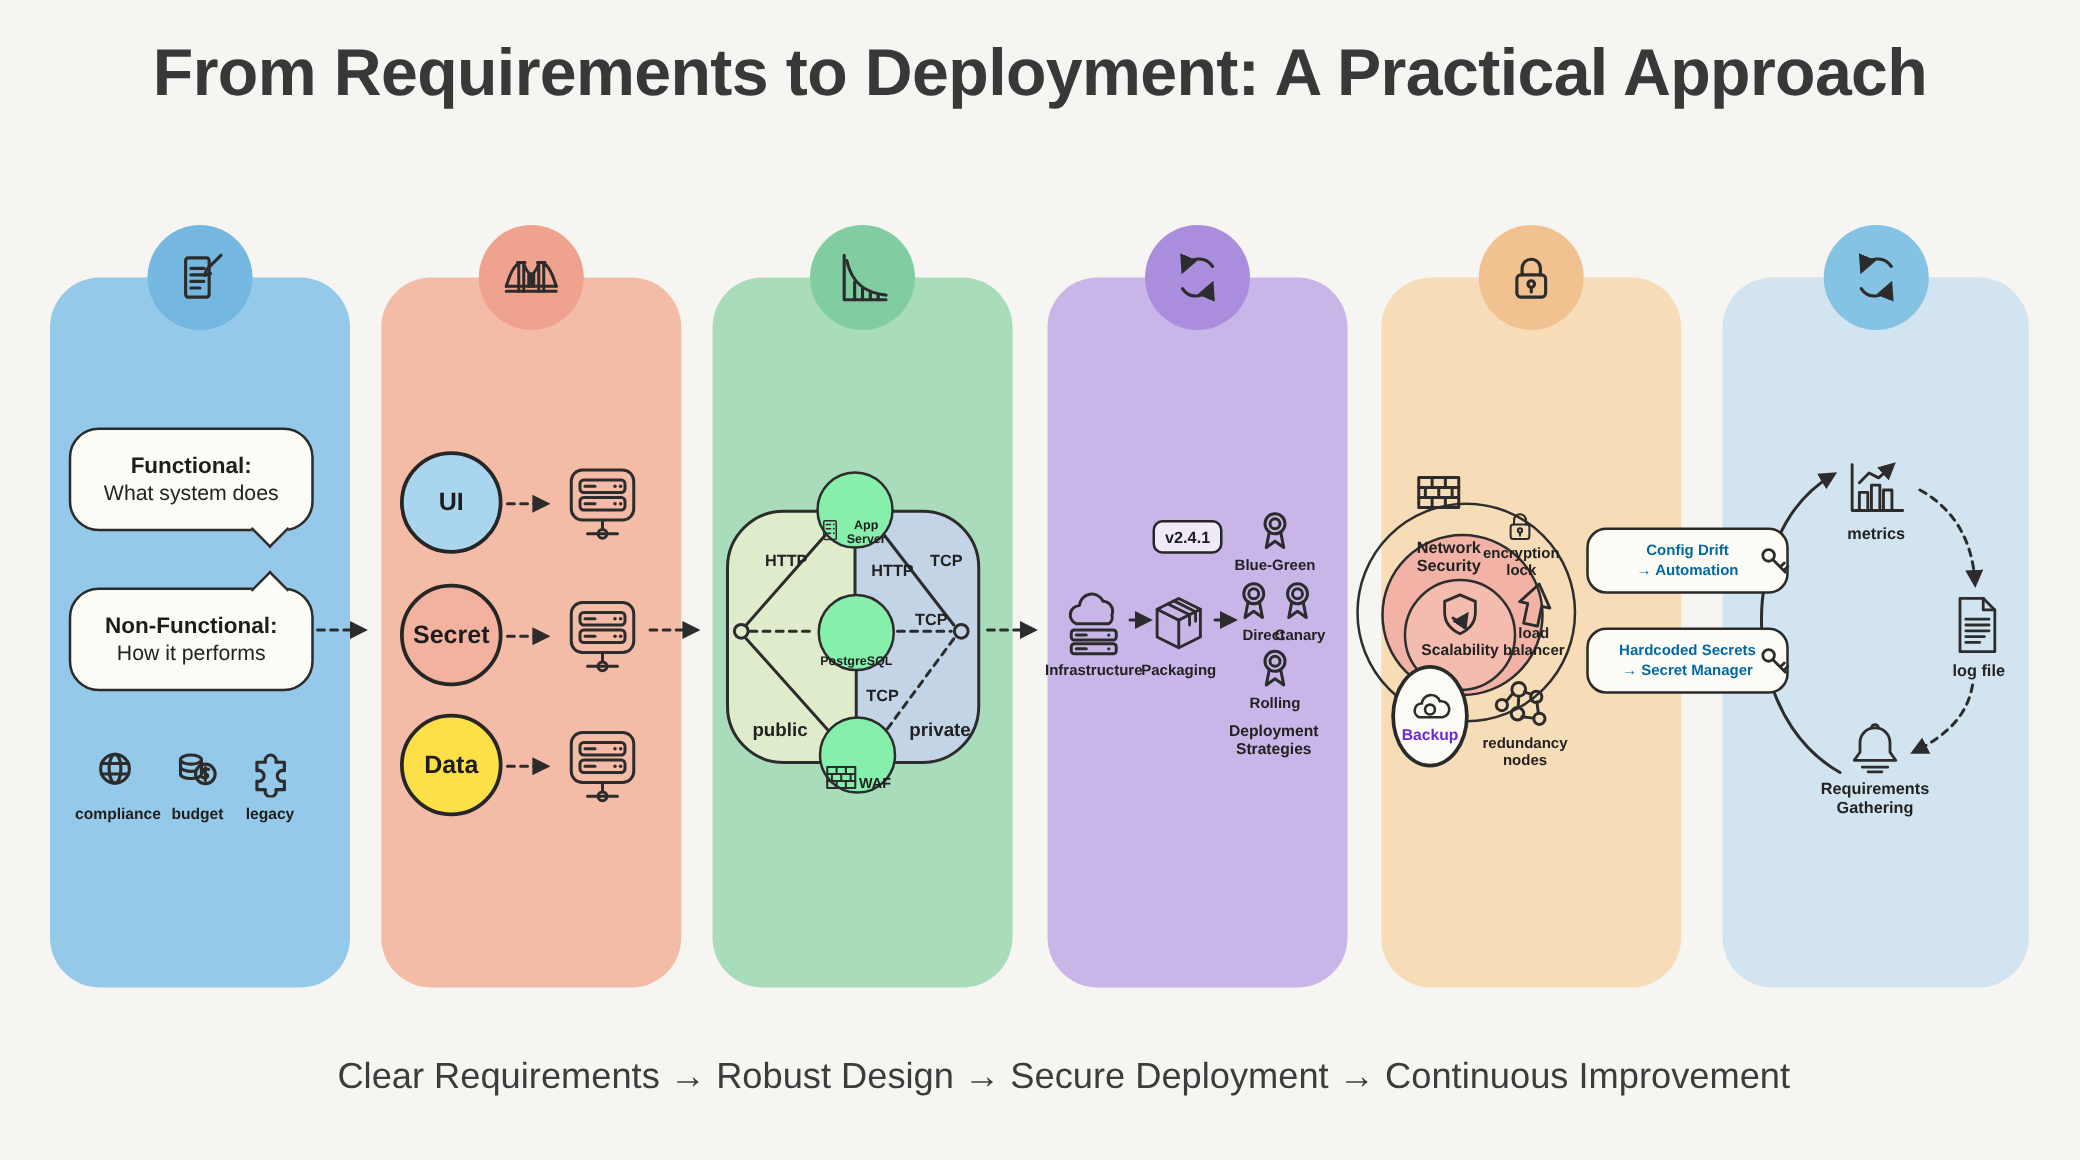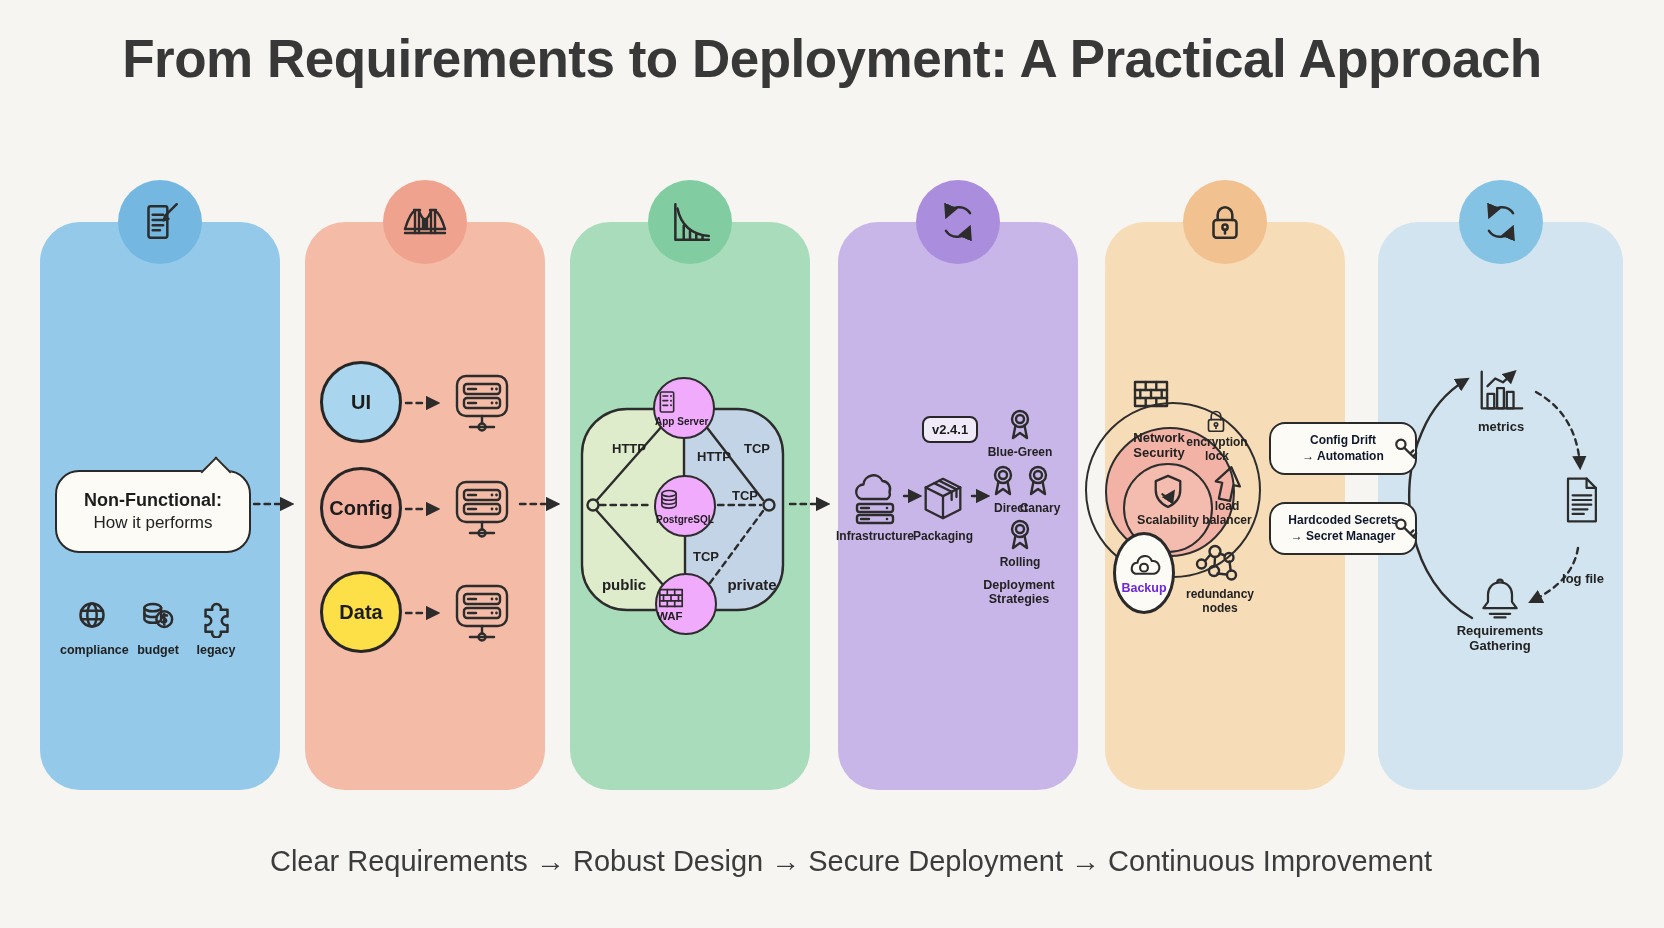--- a/index.html
+++ b/index.html
@@ -21,30 +21,30 @@
   .bubble .b-text{font-size:17px;color:#222;margin-top:2px;}
   .tail{position:absolute;width:20px;height:20px;background:#fcfbf6;transform:rotate(45deg);}
   .tail-down{bottom:-11px;left:148px;border-right:2.5px solid #2a2a2a;border-bottom:2.5px solid #2a2a2a;}
   .tail-up{top:-11px;left:148px;border-left:2.5px solid #2a2a2a;border-top:2.5px solid #2a2a2a;}
   .constraint{position:absolute;width:64px;text-align:center;}
   .constraint .c-lbl{font-size:12.5px;font-weight:700;color:#1f1f1f;margin-top:1px;}
   
   .layer-circle{position:absolute;left:15px;width:82px;height:82px;border-radius:50%;border:3px solid #262626;display:flex;align-items:center;justify-content:center;font-size:20px;font-weight:700;color:#1c1c1c;box-sizing:border-box;}
   
   .arch{position:absolute;left:10px;top:150px;width:205px;height:270px;}
-  .node{position:absolute;width:62px;height:62px;border-radius:50%;border:2.5px solid #2c2c2c;background:#f0abfc;display:flex;flex-direction:column;align-items:flex-start;justify-content:center;box-sizing:border-box;z-index:2;text-align:center;}
+  .node{position:absolute;width:62px;height:62px;border-radius:50%;border:2.5px solid #2c2c2c;background:#86efac;display:flex;flex-direction:row;align-items:flex-end;justify-content:center;box-sizing:border-box;z-index:2;text-align:center;}
   .node .n-lbl{font-size:10px;font-weight:700;color:#1d1d1d;margin-top:1px;}
   .edge-lbl{font-size:13px;}
   .zone-lbl{font-size:15px;}
   
   .version-badge{position:absolute;left:84px;top:194px;border:2.5px solid #262626;border-radius:8px;background:#efe9f8;padding:4px 8px;font-size:13px;font-weight:700;color:#1c1c1c;}
   .step-lbl{font-size:12px;}
   
   .ring{position:absolute;border-radius:50%;border:2.5px solid #2e2e2e;box-sizing:border-box;}
-  .callout{position:absolute;left:164px;width:148px;border:2.5px solid #2a2a2a;border-radius:16px;background:#fcfbf6;padding:9px 6px;box-sizing:border-box;text-align:center;font-size:12px;font-weight:700;color:#0f172a;line-height:1.3;z-index:6;}
+  .callout{position:absolute;left:164px;width:162px;border:2.5px solid #2a2a2a;border-radius:16px;background:#fcfbf6;padding:9px 6px;box-sizing:border-box;text-align:center;font-size:12px;font-weight:700;color:#0369a1;line-height:1.3;z-index:6;}
   .callout .key-pin{position:absolute;right:-4px;top:50%;transform:translateY(-50%);}
   .backup-oval{position:absolute;left:8px;top:310px;width:62px;height:82px;border-radius:50%;border:3px solid #2a2a2a;background:#fcfbf6;display:flex;flex-direction:column;align-items:center;justify-content:center;box-sizing:border-box;z-index:5;}
   .backup-oval .b-lbl{font-size:12.5px;font-weight:700;color:#6d28d9;margin-top:2px;}
   
   .mon-lbl{font-size:13px;}
   .gap-arrow{position:absolute;top:496px;z-index:4;}
 </style>
 </head>
 <body>
 
@@ -60,20 +60,25 @@
 
   <div id="title">From Requirements to Deployment: A Practical Approach</div>
 
   <div class="panel" style="left: 40px; background-color: rgb(148, 201, 233);">
     <div class="icon-circle" style="background-color: rgb(116, 184, 225);">
       <svg width="46" height="46" viewBox="0 0 44 44">
         <rect class="s" x="11" y="7" width="18" height="30" rx="2"></rect>
         <path class="s" d="M15 15 H25 M15 20 H25 M15 25 H25 M15 30 H22"></path>
         <path class="s" d="M27 16 L38 5 M27 16 l-1.5 4.5 4.5 -1.5"></path>
       </svg>
+    </div>
+    <div class="bubble" style="top:120px;">
+      <div class="b-title">Functional:</div>
+      <div class="b-text">What system does</div>
+      <div class="tail tail-down"></div>
     </div>
     <div class="bubble" style="top:248px;">
       <div class="b-title">Non-Functional:</div>
       <div class="b-text">How it performs</div>
       <div class="tail tail-up"></div>
     </div>
     <div class="constraint" style="left:20px;top:370px;">
       <svg width="46" height="46" viewBox="0 0 44 44">
         <circle class="s" cx="22" cy="22" r="11"></circle>
         <ellipse class="s" cx="22" cy="22" rx="4.5" ry="11"></ellipse>
@@ -123,21 +128,21 @@
         <circle class="f" cx="46.5" cy="19" r="1.4"></circle>
       <rect class="s" x="14" y="28" width="36" height="10" rx="3" fill="#cfe1f1"></rect>
       <path class="s" d="M18 33 H26" stroke-width="2"></path>
         <circle class="f" cx="42" cy="33" r="1.4"></circle>
         <circle class="f" cx="46.5" cy="33" r="1.4"></circle>
       <path class="s" d="M32 46 V53 M20 57 H44"></path>
         <circle class="s" cx="32" cy="57" r="3.5" fill="#f4bba7"></circle>
     </svg>
 
     <div class="layer-circle" style="top: 245px; background-color: rgb(243, 178, 160);">
-      <span>Config</span>
+      <span>Secret</span>
     </div>
     <svg class="abs" style="left:99px;top:279px;" width="44" height="16">
       <line class="s d" x1="2" y1="8" x2="32" y2="8" marker-end="url(#arrh)"></line>
     </svg>
     <svg class="abs" style="left:145px;top:254px;" width="64" height="64" viewBox="0 0 64 64">
       <rect class="s" x="7" y="6" width="50" height="40" rx="9"></rect>
       <rect class="s" x="14" y="14" width="36" height="10" rx="3" fill="#cfe1f1"></rect>
       <path class="s" d="M18 19 H26" stroke-width="2"></path>
         <circle class="f" cx="42" cy="19" r="1.4"></circle>
         <circle class="f" cx="46.5" cy="19" r="1.4"></circle>
@@ -382,21 +387,21 @@
       <rect class="s" x="24" y="23" width="7" height="21"></rect>
       <rect class="s" x="34" y="27" width="7" height="17"></rect>
       <path class="s" d="M14 21 L22 13 L30 17 L41 7" stroke-width="2" marker-end="url(#arrh)"></path>
     </svg>
     <div class="lbl mon-lbl" style="left:123px;top:198px;">metrics</div>
     <svg class="abs" style="left:179px;top:252px;" width="48" height="52" viewBox="0 0 48 56">
       <path class="s" d="M10 5 H30 L40 15 V51 H10 z"></path>
       <path class="s" d="M30 5 V15 H40"></path>
       <path class="s" d="M15 23 H35 M15 28 H35 M15 33 H35 M15 38 H31 M15 43 H27" stroke-width="1.8"></path>
     </svg>
-    <div class="lbl mon-lbl" style="left:205px;top:308px;margin-top:42px;">log file</div>
+    <div class="lbl mon-lbl" style="left:205px;top:308px;">log file</div>
     <svg class="abs" style="left:97px;top:353px;" width="50" height="48" viewBox="0 0 52 52">
       <path class="s" d="M26 8 c8 0 13 6 13 13 v8 l5 7 H8 l5 -7 v-8 c0 -7 5 -13 13 -13 z"></path>
       <path class="s" d="M23 8 a3 3 0 0 1 6 0"></path>
       <path class="s" d="M15 42 H37 M20 46 H32" stroke-width="2.6"></path>
     </svg>
     <div class="lbl mon-lbl wrap" style="left:122px;top:402px;width:104px;">Requirements Gathering</div>
   </div>
 
   <svg class="gap-arrow" style="left:252px;" width="50" height="16">
     <line class="s d" x1="2" y1="8" x2="38" y2="8" marker-end="url(#arrh)"></line>

